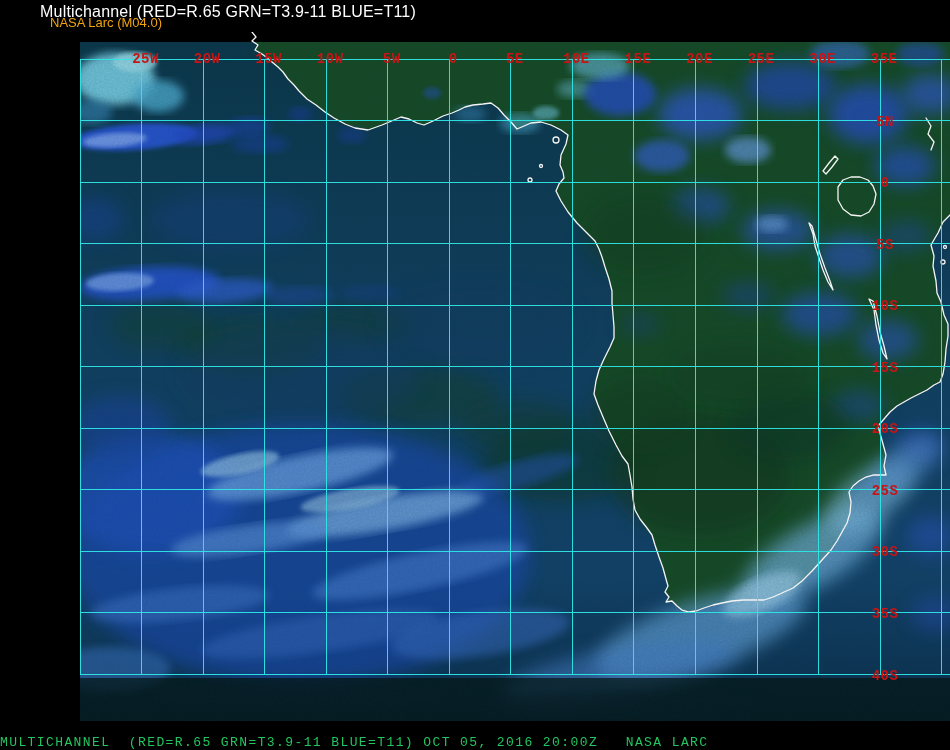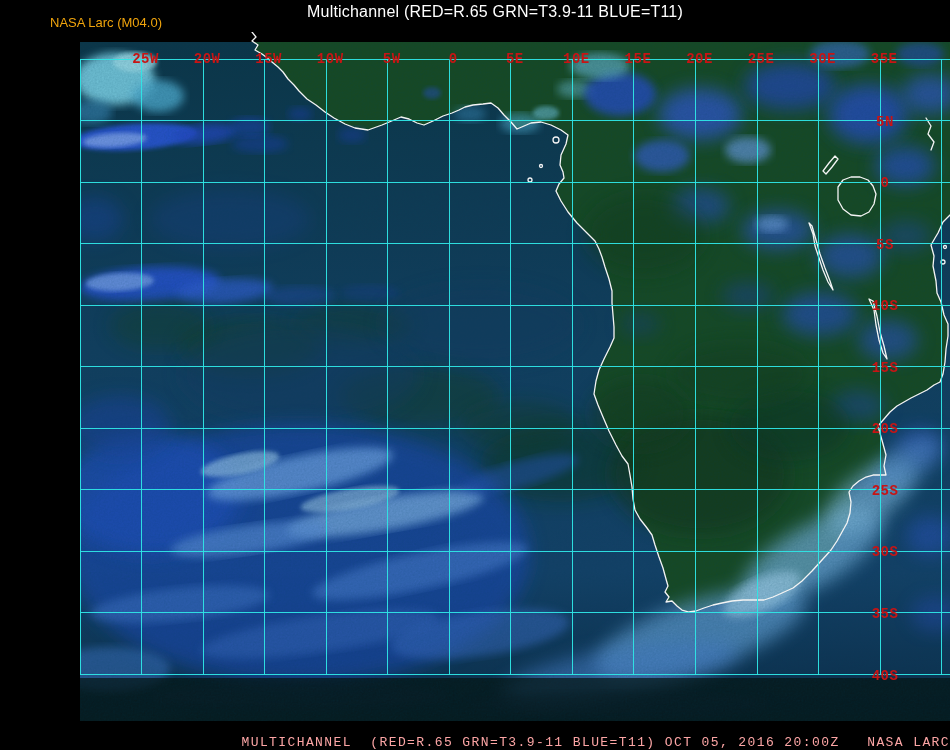--- a/index.html
+++ b/index.html
@@ -1,26 +1,26 @@
 <!DOCTYPE html>
 <html><head>
 <meta charset="utf-8">
 <style>
   html,body{margin:0;padding:0;background:#000;}
   body{width:950px;height:750px;position:relative;overflow:hidden;
        font-family:"Liberation Sans",sans-serif;}
-  .title-block{position:absolute;top:3px;left:0;right:0;text-align:center;
+  .title-block{position:absolute;top:3px;left:0;right:0;
        padding-left:40px;color:#fff;}
   .title-line1{font-size:16px;line-height:17px;letter-spacing:0.2px;}
   .title-line2{font-size:14px;line-height:15px;}
   .credit{position:absolute;top:15px;left:10px;font-size:13px;color:#f0a40c;margin-left:40px;}
   .map-area{position:absolute;left:79px;top:32px;width:871px;height:689px;}
   .map-area svg{display:block;}
-  .caption{position:absolute;top:735px;left:0;right:0;text-align:right;
-       color:#fca5a5;font-family:"Liberation Mono",monospace;font-size:13px;
+  .caption{position:absolute;top:735px;left:0;right:0;text-align:left;
+       color:#22c55e;font-family:"Liberation Mono",monospace;font-size:13px;
        letter-spacing:1.4px;white-space:pre;}
   .grid-label{font-family:"Liberation Mono",monospace;font-weight:bold;
        font-size:14px;letter-spacing:0.5px;}
 </style>
 </head>
 <body>
 
 <div class="title-block">
   <div class="title-line1">Multichannel (RED=R.65 GRN=T3.9-11 BLUE=T11)</div>
 </div>

